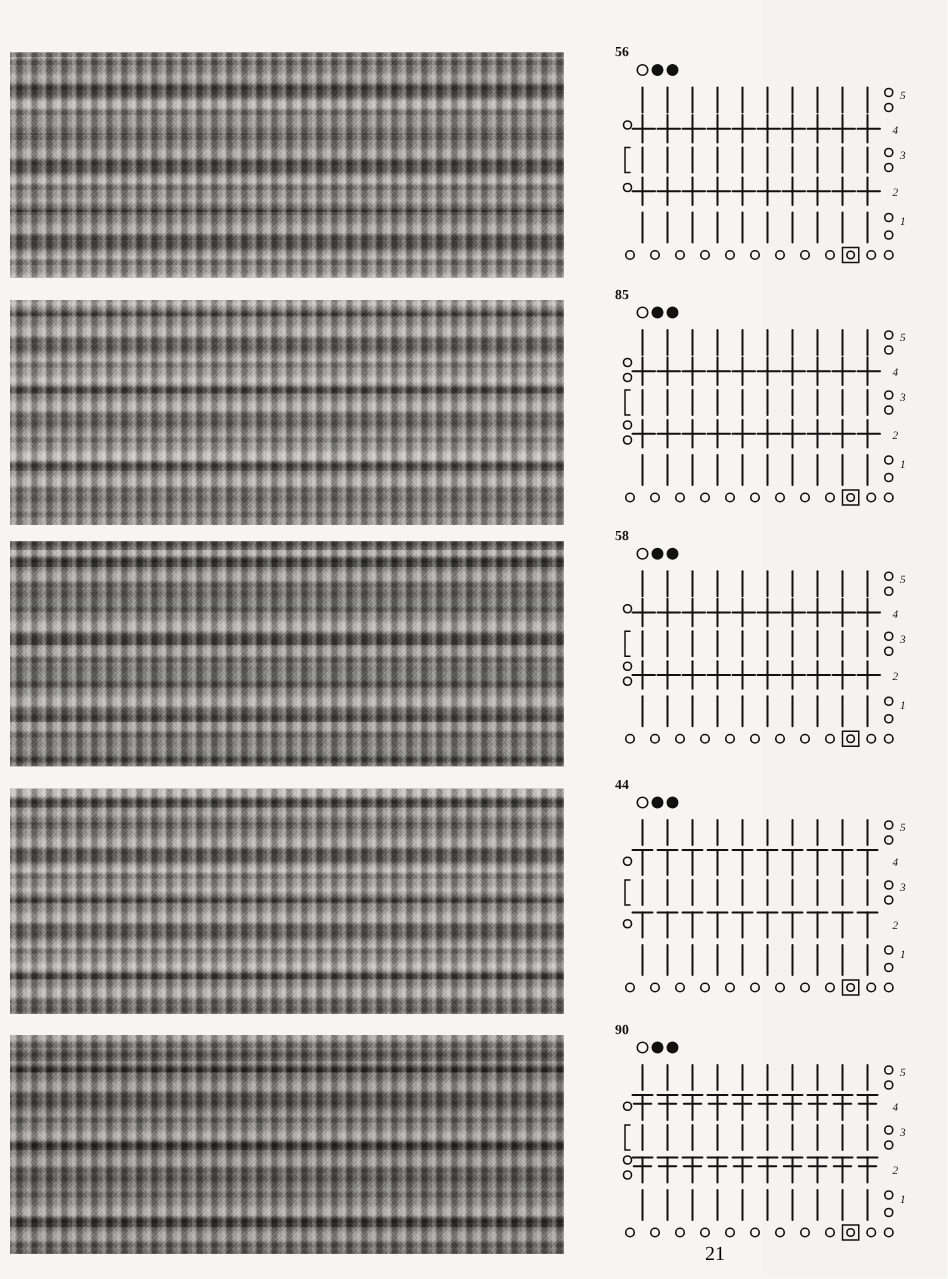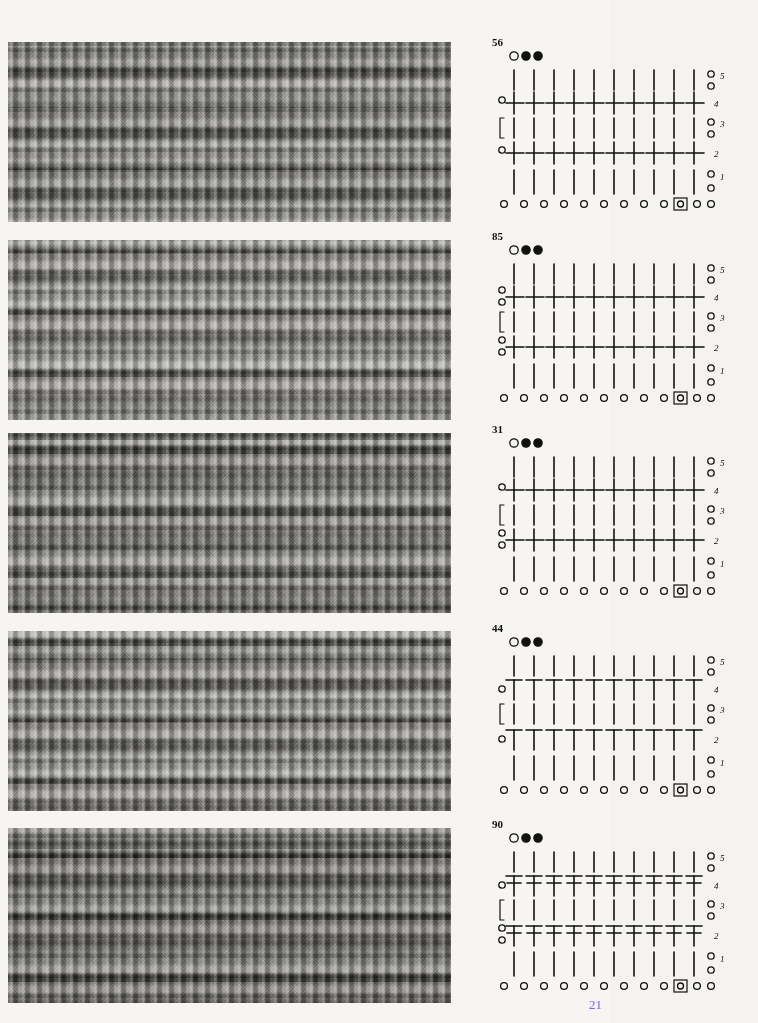--- a/index.html
+++ b/index.html
@@ -89,25 +89,25 @@
   .chart-num {
     position: absolute;
     left: 0; top: 0;
     font-size: 11px;
     font-weight: bold;
     font-family: "Liberation Serif", serif;
   }
   .svgwrap { position: absolute; left: 0; top: 10px; }
   .page-num {
     position: absolute;
-    right: 8px;
+    right: 30px;
     bottom: 10px;
-    font-size: 13px;
+    font-size: 16px;
     font-family: "Liberation Serif", serif;
-    color: #8b5cf6;
+    color: #000000;
   }
   svg { display: block; }
   .stk { stroke: #111; stroke-width: 1.6; fill: none; stroke-linecap: round; }
   .stk-thin { stroke: #111; stroke-width: 1.2; fill: none; stroke-linecap: round; }
   .ch-o { fill: none; stroke: #111; stroke-width: 1.3; }
   .ch-f { fill: #111; stroke: #111; stroke-width: 1.2; }
   .rowlbl { font-size: 9px; font-style: italic; font-family: "Liberation Serif", serif; fill: #111; }
 </style>
 </head>
 <body>
@@ -406,21 +406,21 @@
           <rect x="182" y="152" width="13" height="12" fill="none" stroke="#111" stroke-width="1.2"></rect>
           <circle class="ch-o" cx="188.5" cy="158" r="3.0"></circle>
           <circle class="ch-o" cx="205" cy="158" r="3.4"></circle>
           <circle class="ch-o" cx="219" cy="158" r="3.4"></circle>
         </g>
       </svg>
     </div>
   </div>
 
   <div class="chart" style="top:423px;">
-    <div class="chart-num">31</div>
+    <div class="chart-num">58</div>
     <div class="svgwrap">
       <svg width="250" height="190" viewBox="0 0 250 190">
         <g>
           <circle class="ch-o" cx="22" cy="10" r="4.2"></circle>
           <circle class="ch-f" cx="34" cy="10" r="4.2"></circle>
           <circle class="ch-f" cx="46" cy="10" r="4.2"></circle>
         </g>
         <g>
           <g class="stk">
             <path d="M22 24 V44"></path>

